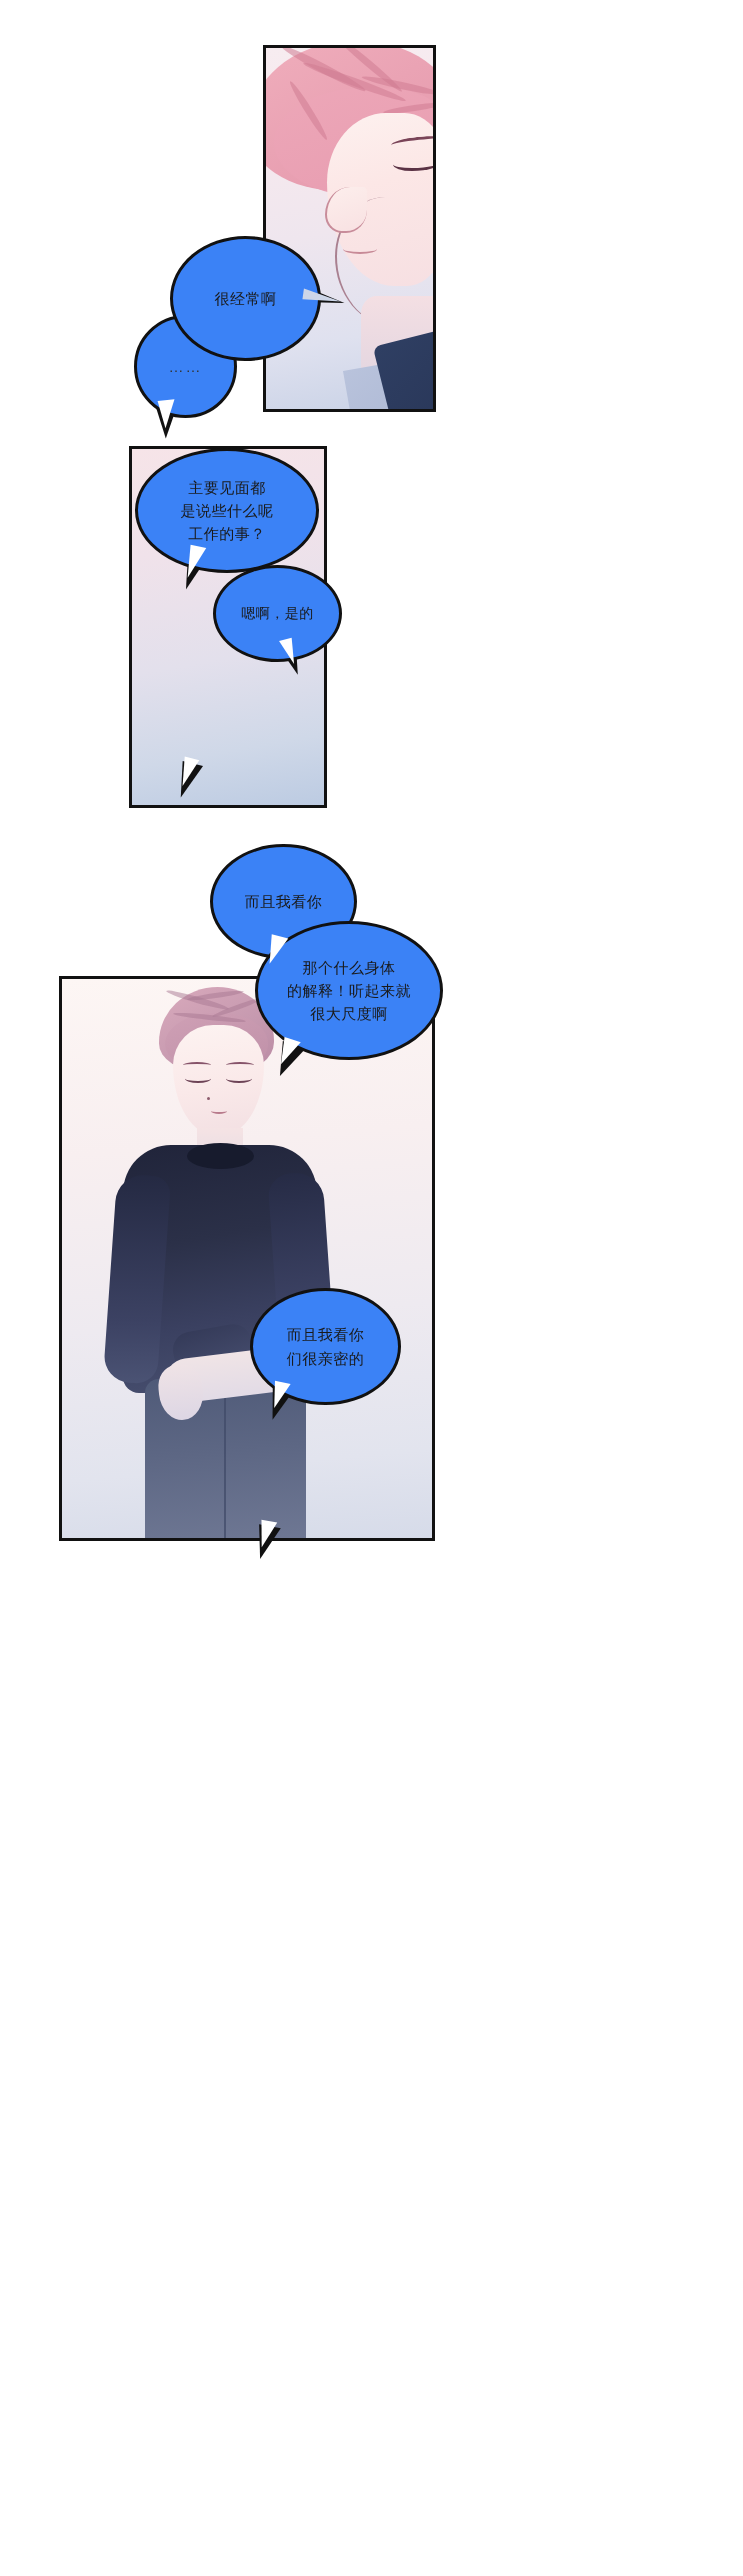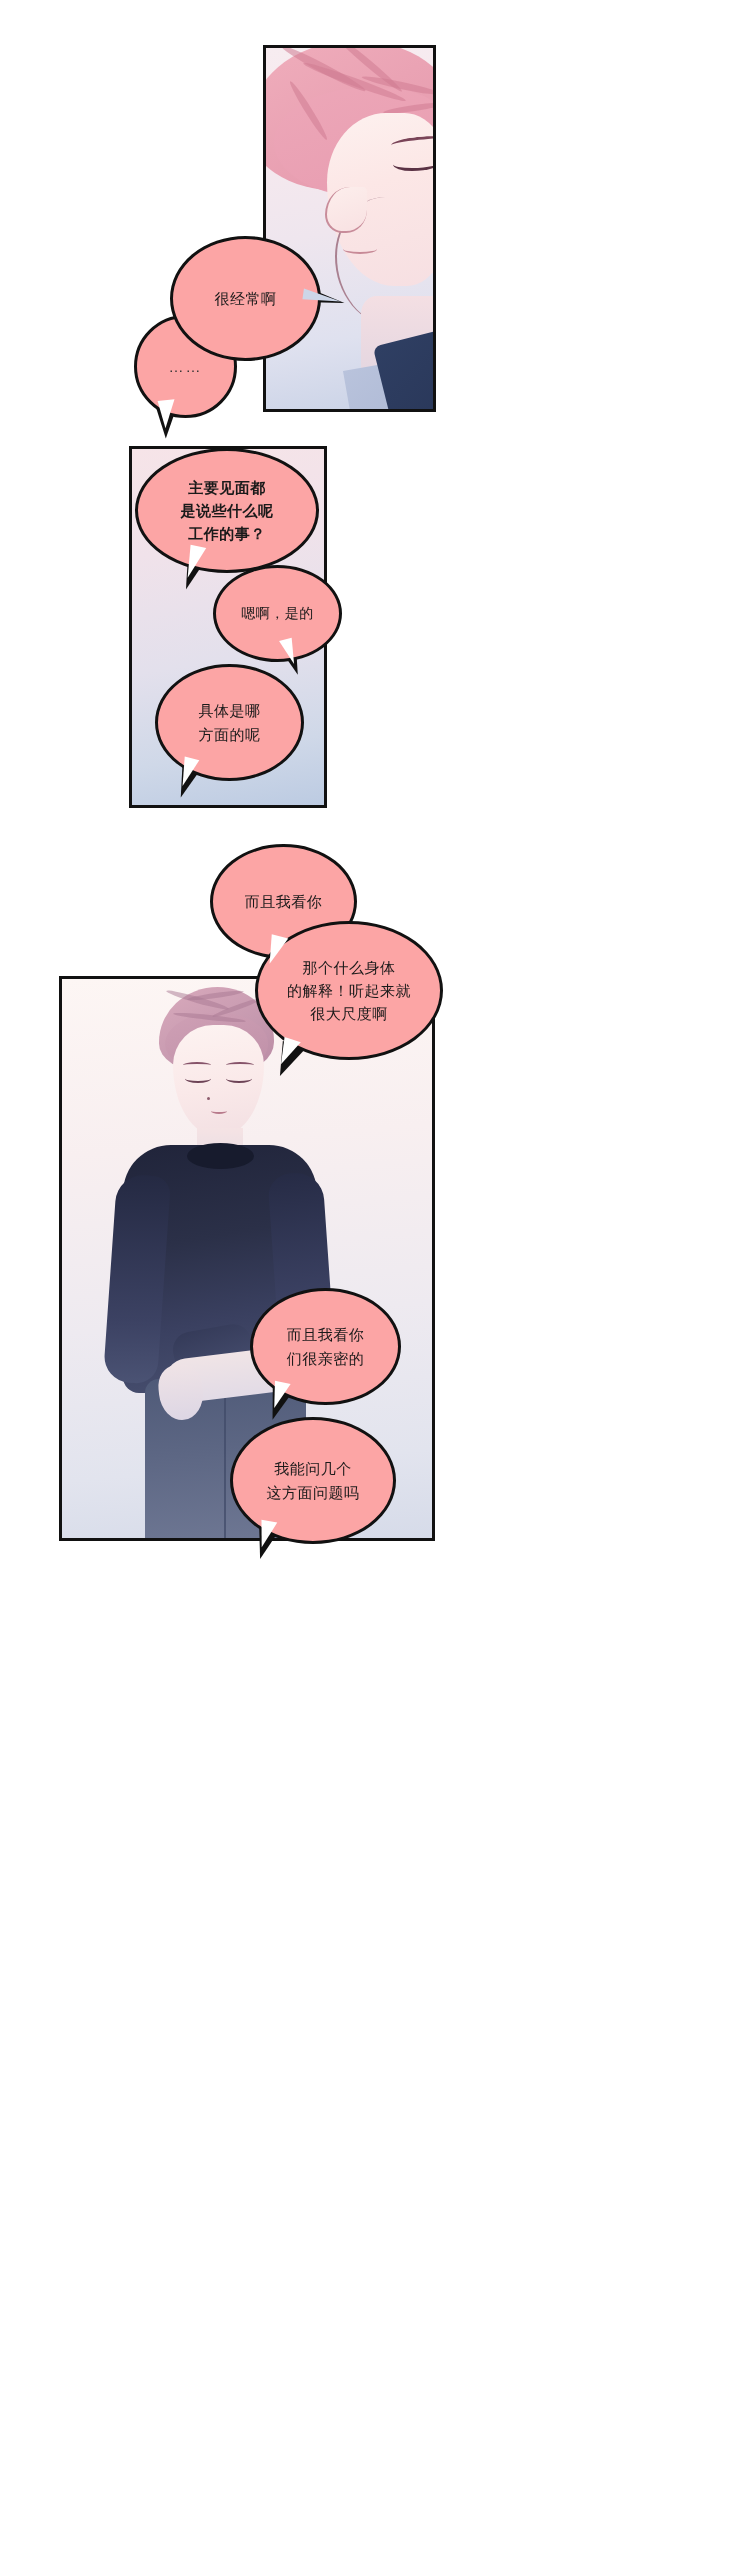--- a/index.html
+++ b/index.html
@@ -19,21 +19,21 @@
   .panel {
     position:absolute;
     border:3px solid #111111;
     overflow:hidden;
   }
   .panel-art { position:absolute; inset:0; }
 
   
   .bubble {
     position:absolute;
-    background:#fca5a5;
+    background:#3b82f6;
     border:3px solid #111111;
     border-radius:50%;
     display:flex;
     align-items:center;
     justify-content:center;
     text-align:center;
     color:#1a1a1a;
     line-height:1.55;
     letter-spacing:0.5px;
     z-index:30;
@@ -170,21 +170,21 @@
     transform:rotate(-6deg);
     z-index:31;
   }
 
   
   #panel2 { left:129px; top:446px; width:198px; height:362px; }
   #p2-bg {
     position:absolute; inset:0;
     background:linear-gradient(170deg,#f6e4e8 0%,#f0e2ea 28%,#e3e0ec 58%,#cfd8e8 82%,#bccbe2 100%);
   }
-  #b-zhuyao { left:135px; top:448px; width:184px; height:125px;font-weight:bold; }
+  #b-zhuyao { left:135px; top:448px; width:184px; height:125px; }
   #b-zhuyao .btxt { font-size:15px; }
   #t-zhuyao {
     left:184px; top:551px;
     border-left:6px solid transparent;
     border-right:16px solid transparent;
     border-top:40px solid #111111;
     transform:rotate(12deg);
   }
   #t-zhuyao-in {
     position:absolute; left:187px; top:546px; width:0;height:0;
@@ -446,24 +446,20 @@
   <div class="tail" id="t-juti"></div>
   <div class="tail" id="t-juti-in"></div>
 
   <div class="bubble" id="b-zhuyao">
     <span class="btxt">主要见面都
 是说些什么呢
 工作的事？</span>
   </div>
   <div class="bubble sm" id="b-enga">
     <span class="btxt">嗯啊，是的</span>
-  </div>
-  <div class="bubble" id="b-juti">
-    <span class="btxt">具体是哪
-方面的呢</span>
   </div>
 
   <div class="bubble" id="b-jiuxiang">
     <span class="btxt">而且我看你</span>
   </div>
   <div class="tail" id="t-jiuxiang"></div>
   <div class="tail" id="t-jiuxiang-in"></div>
 
   <div class="panel" id="panel3">
     <div class="panel-art" id="p3-bg"></div>
@@ -501,21 +497,17 @@
   <div class="tail" id="t-nage"></div>
   <div class="tail" id="t-nage-in"></div>
 
   <div class="bubble" id="b-erqie">
     <span class="btxt">而且我看你
 们很亲密的</span>
   </div>
   <div class="tail" id="t-erqie"></div>
   <div class="tail" id="t-erqie-in"></div>
 
-  <div class="bubble" id="b-woneng">
-    <span class="btxt">我能问几个
-这方面问题吗</span>
-  </div>
   <div class="tail" id="t-woneng"></div>
   <div class="tail" id="t-woneng-in"></div>
 
 </div>
 
 
 </body></html>

